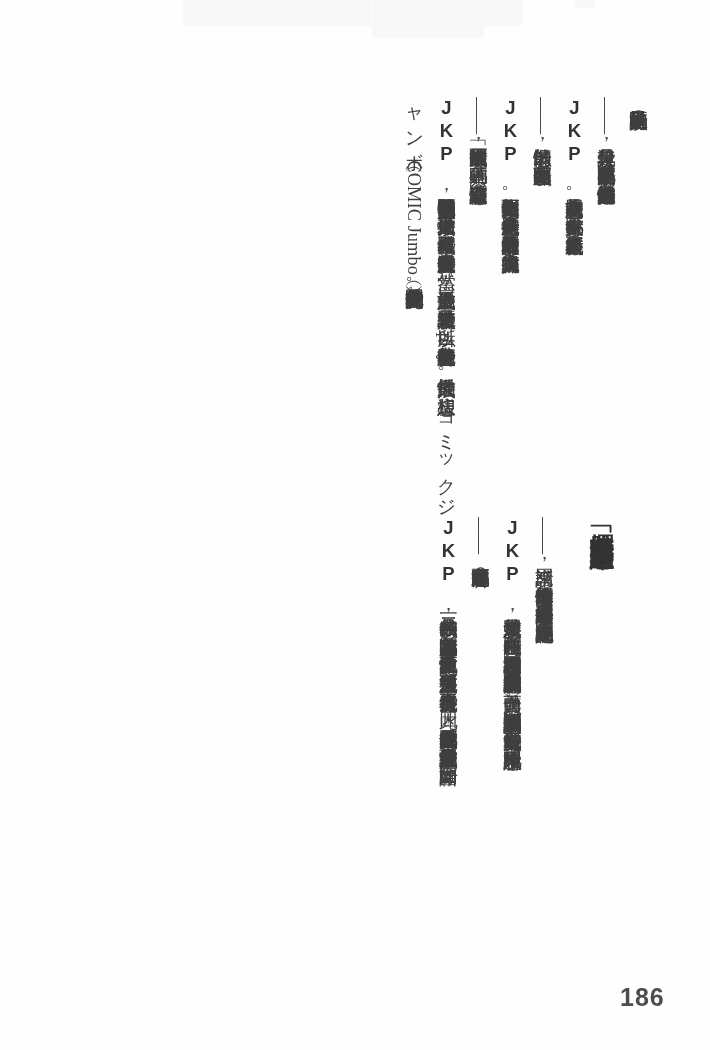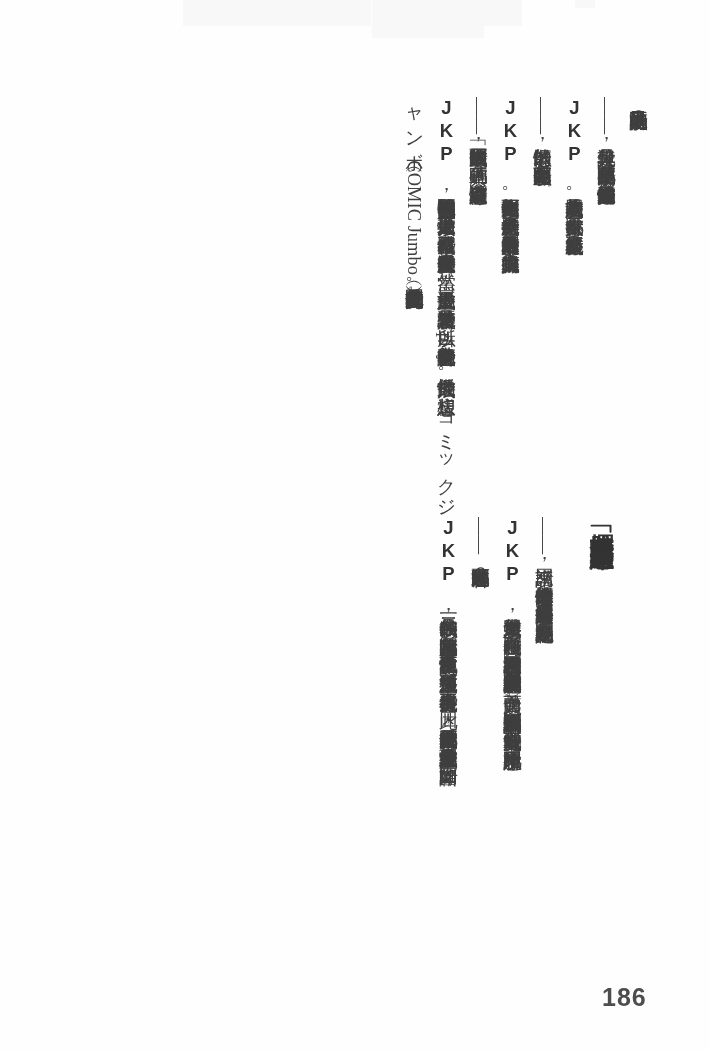--- a/index.html
+++ b/index.html
@@ -57,21 +57,21 @@
     text-orientation: mixed;
     font-family: "Liberation Sans", "DejaVu Sans", sans-serif;
     font-weight: 700;
     font-size: 24px;
     letter-spacing: 0.8px;
     line-height: 40px;
     color: #333333;
   }
   .page-number {
     position: absolute;
-    left: 602px; top: 983px;
+    left: 620px; top: 983px;
     font-family: "Liberation Sans", "DejaVu Sans", sans-serif;
     font-weight: 700;
     font-size: 25px;
     letter-spacing: 1px;
     color: #4d4d4d;
   }
 </style>
 </head>
 <body>
 

